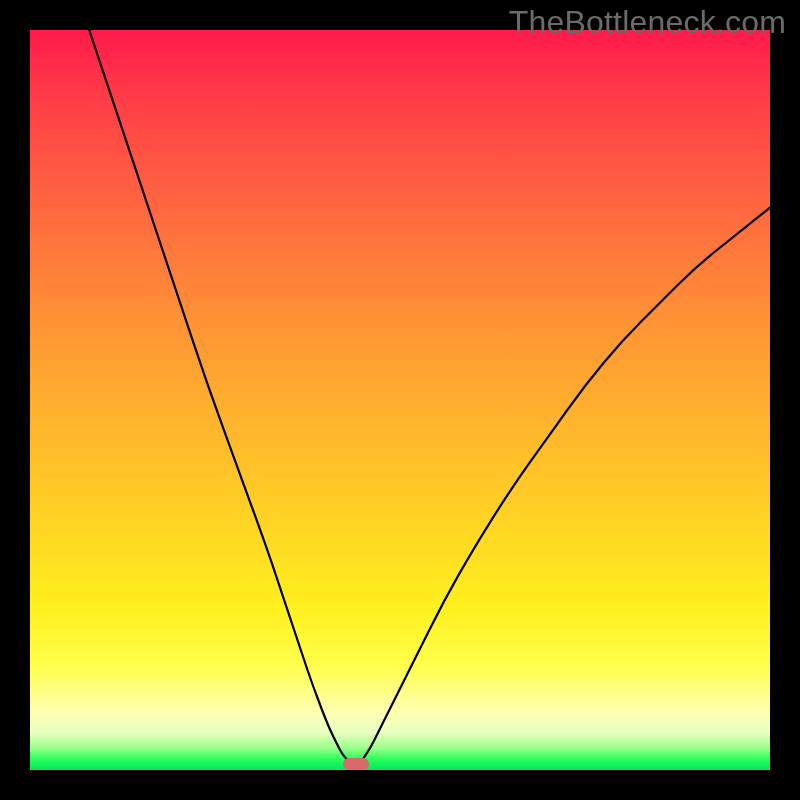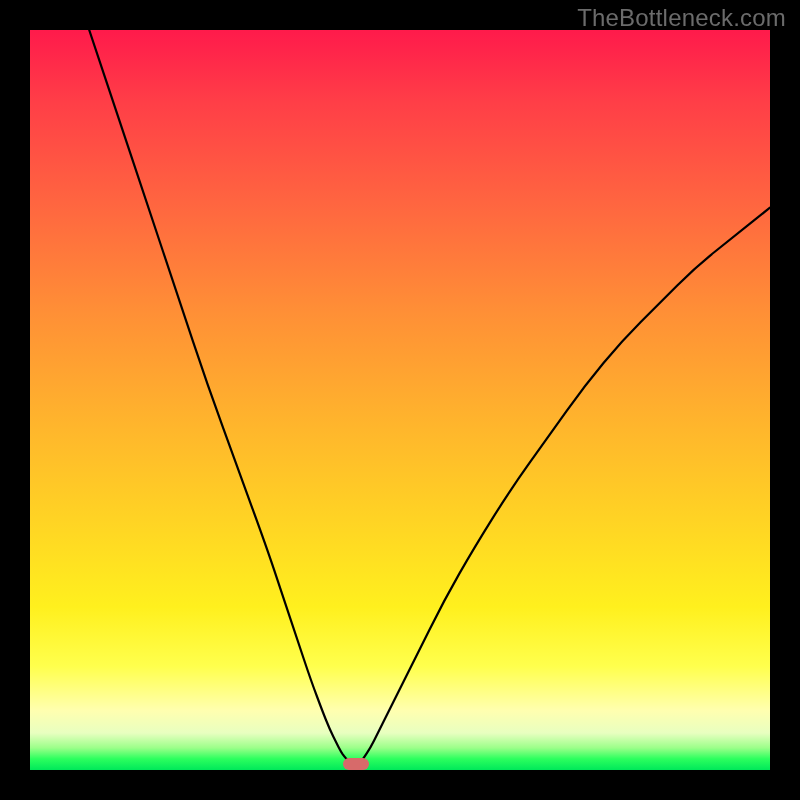--- a/index.html
+++ b/index.html
@@ -15,21 +15,21 @@
     position: relative;
     width: 800px;
     height: 800px;
     background: #000;
   }
   .watermark {
     position: absolute;
     top: 4px;
     right: 14px;
     color: #6b6b6b;
-    font-size: 24px;
+    font-size: 32px;
     font-weight: 500;
     letter-spacing: 0.2px;
     z-index: 10;
     user-select: none;
   }
   .plot-area {
     position: absolute;
     left: 30px;
     top: 30px;
     width: 740px;

